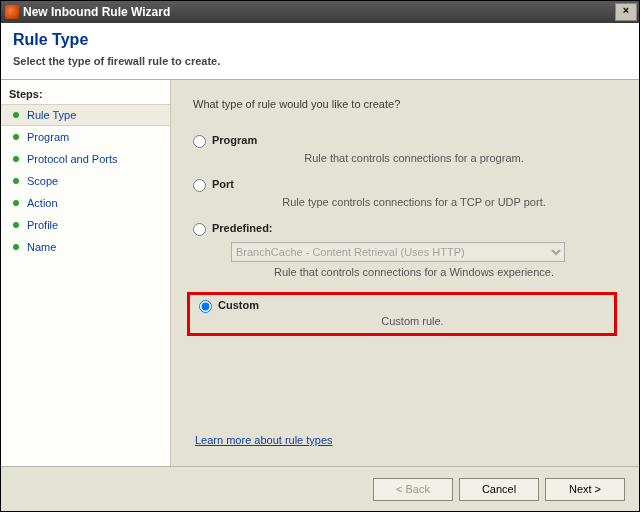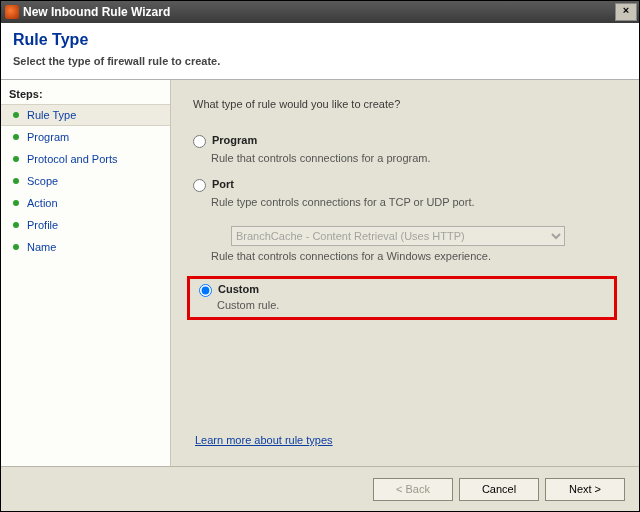--- a/index.html
+++ b/index.html
@@ -132,20 +132,21 @@
   }
   .option-title {
     font-weight: bold;
     font-size: 11px;
     color: #222;
   }
   .option-desc {
     font-size: 11px;
     color: #555;
     margin: 2px 0 14px 18px;
+    text-align: center;
   }
   .predef-select {
     margin: 4px 0 2px 18px;
     width: 334px;
     padding-left: 20px;
   }
   .predef-select select {
     width: 100%;
     font-size: 11px;
     background: #efede1;
@@ -252,20 +253,24 @@
         <span class="option-title">Program</span>
       </label>
       <div class="option-desc">Rule that controls connections for a program.</div>
 
       <label class="option-row">
         <input type="radio" name="ruletype" style="">
         <span class="option-title">Port</span>
       </label>
       <div class="option-desc">Rule type controls connections for a TCP or UDP port.</div>
 
+      <label class="option-row">
+        <input type="radio" name="ruletype" style="">
+        <span class="option-title">Predefined:</span>
+      </label>
       <div class="predef-select">
         <select disabled="">
           <option>BranchCache - Content Retrieval (Uses HTTP)</option>
         </select>
       </div>
       <div class="option-desc">Rule that controls connections for a Windows experience.</div>
 
       <div class="highlight-box">
         <label class="option-row">
           <input type="radio" name="ruletype" checked="" style="">

